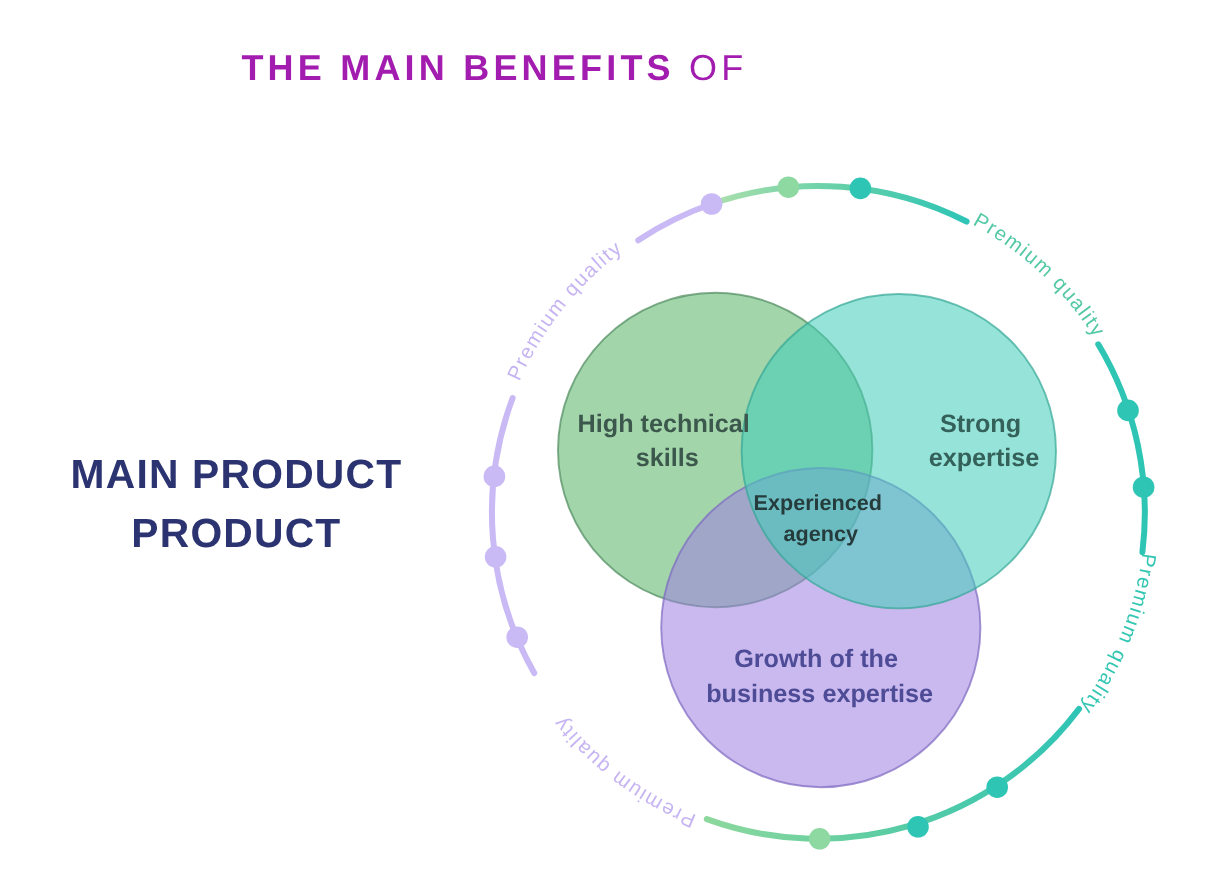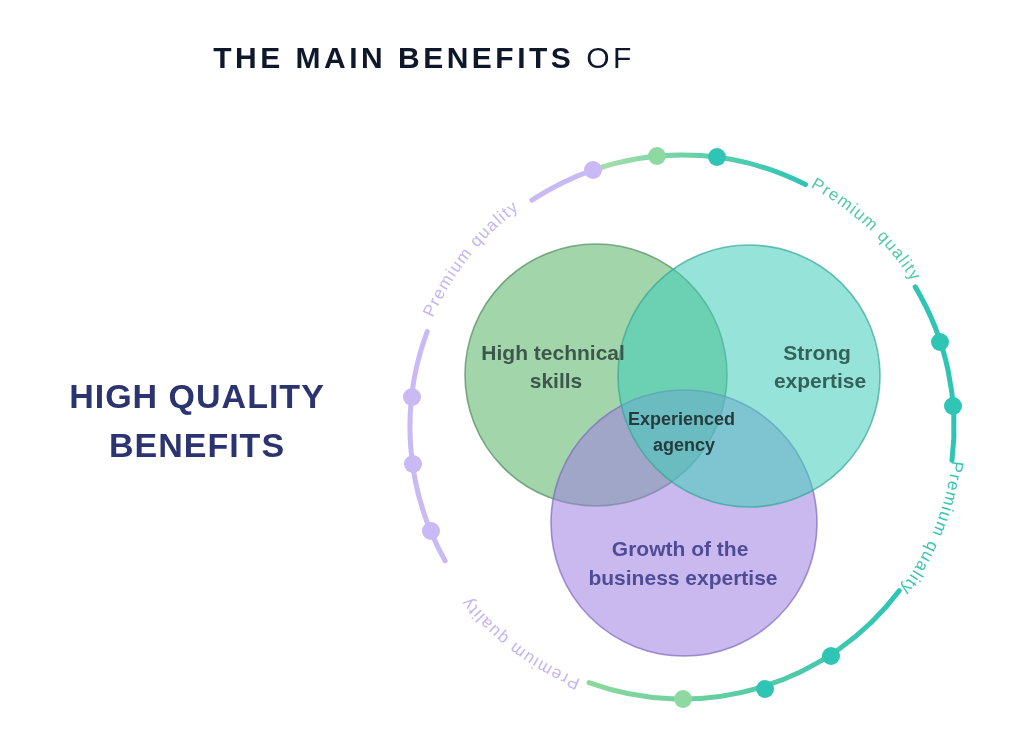--- a/index.html
+++ b/index.html
@@ -1,22 +1,22 @@
 <!DOCTYPE html>
 <html><head>
 <meta charset="utf-8">
 <style>
   html,body{margin:0;padding:0;}
   body{
     width:1024px;height:736px;position:relative;background:#ffffff;
     font-family:"Liberation Sans", sans-serif;overflow:hidden;
   }
   .page-title{
-    position:absolute;top:34px;left:16px;width:816px;
-    text-align:center;color:#0f172a;line-height:47px;
+    position:absolute;top:34px;left:4px;width:816px;
+    text-align:center;color:#a21caf;line-height:47px;
   }
   .title-line1{font-size:30px;letter-spacing:3.5px;}
   .t-bold{font-weight:800;}
   .t-light{font-weight:400;}
   .title-line2{font-size:30px;font-weight:400;letter-spacing:5px;}
   .left-heading{
     position:absolute;top:372px;left:18px;width:358px;
     text-align:center;color:#2B3470;font-weight:800;
     font-size:34px;line-height:49px;letter-spacing:1px;
   }
@@ -32,22 +32,22 @@
 <body>
 
 <div class="page-title">
   <div class="title-line1">
     <span class="t-bold">THE MAIN BENEFITS</span>
     <span class="t-light">OF</span>
   </div>
 </div>
 
 <div class="left-heading">
-  <div>HIGH QUALITY</div>
-  <div>BENEFITS</div>
+  <div>MAIN PRODUCT</div>
+  <div>PRODUCT</div>
 </div>
 
 <svg width="1024" height="736" viewBox="0 0 1024 736">
   <defs>
     <linearGradient id="gradTop" gradientUnits="userSpaceOnUse" x1="593" y1="170" x2="806" y2="185">
       <stop offset="0" stop-color="#ACDFAC"></stop>
       <stop offset="0.5" stop-color="#63D0A9"></stop>
       <stop offset="1" stop-color="#2EC4B6"></stop>
     </linearGradient>
     <linearGradient id="gradBottom" gradientUnits="userSpaceOnUse" x1="899" y1="591" x2="589" y2="683">

